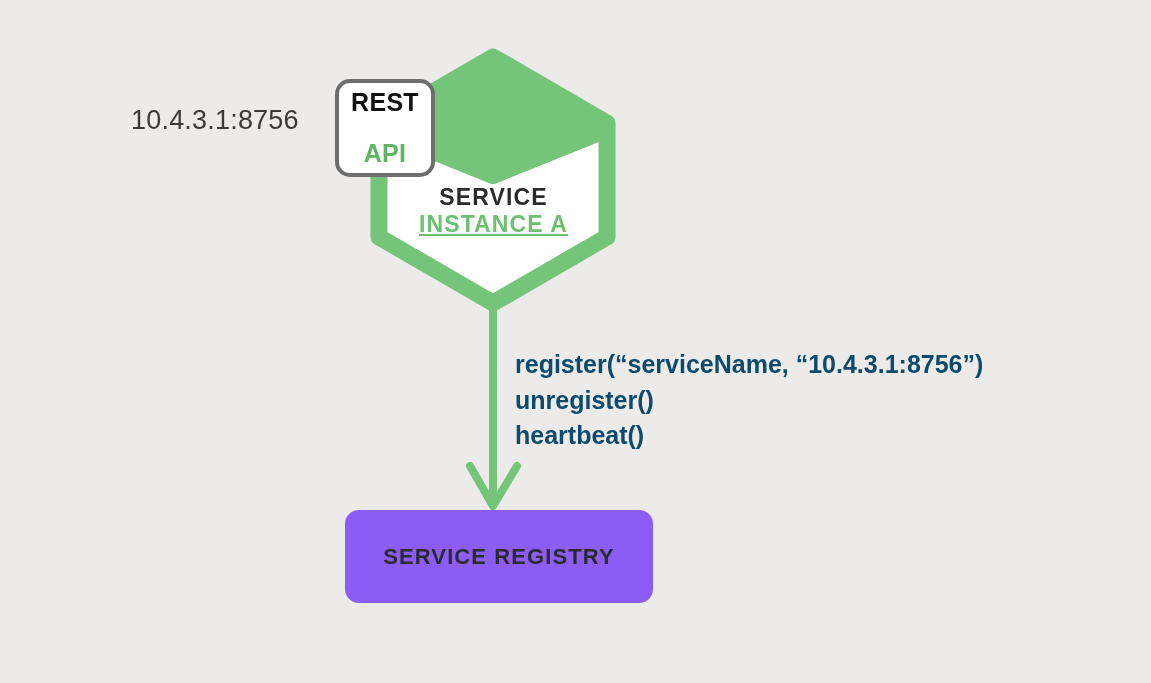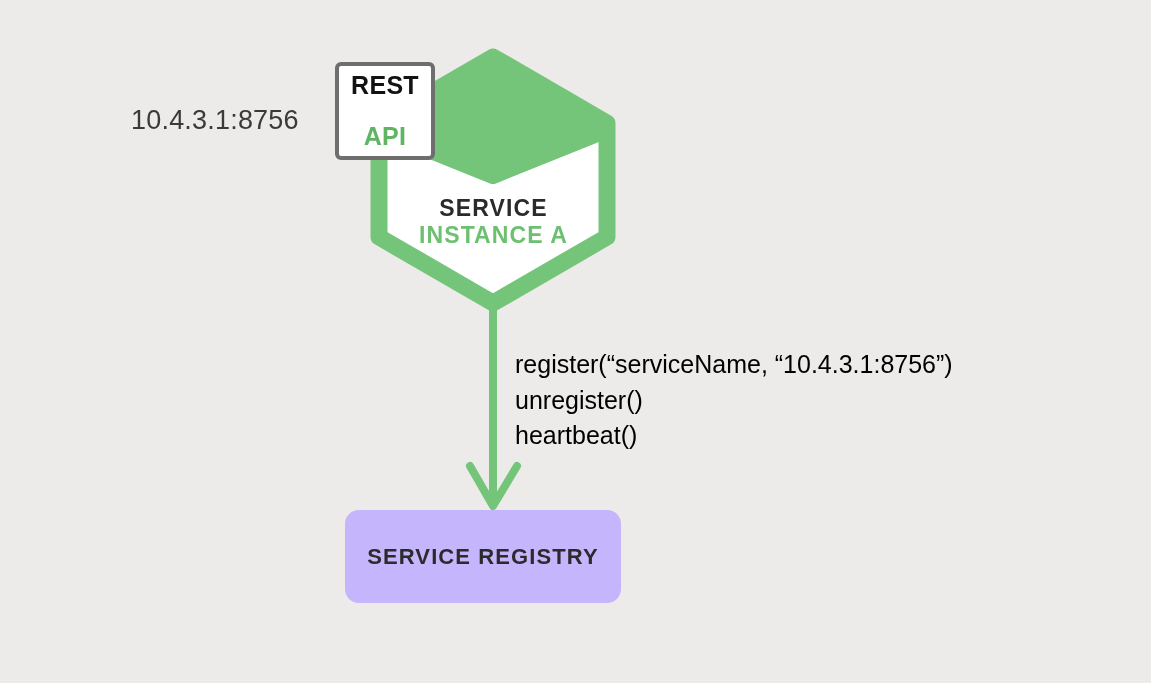--- a/index.html
+++ b/index.html
@@ -40,27 +40,27 @@
     font-weight: 400;
     color: #3A3A38;
     letter-spacing: 0.2px;
     white-space: nowrap;
   }
 
   
   #rest-api-box {
     position: absolute;
     left: 335px;
-    top: 62px;
+    top: 79px;
     width: 100px;
     height: 98px;
     box-sizing: border-box;
     background: #FFFFFF;
     border: 4px solid #6E6E6E;
-    border-radius: 6px;
+    border-radius: 15px;
     display: flex;
     flex-direction: column;
     align-items: center;
     justify-content: center;
     line-height: 1.08;
   }
   #rest-api-box .rest {
     font-size: 25px;
     font-weight: 700;
     color: #121212;
@@ -71,58 +71,59 @@
     font-weight: 700;
     color: #5FB562;
     letter-spacing: 0.3px;
     margin-top: 24px;
   }
 
   
   #hex-labels {
     position: absolute;
     left: 378px;
-    top: 195px;
+    top: 184px;
     width: 231px;
     text-align: center;
     line-height: 1.18;
   }
   #hex-labels .service {
     font-size: 23px;
     font-weight: 700;
     color: #2B2B2B;
     letter-spacing: 1.1px;
   }
   #hex-labels .instance {
     font-size: 23px;
     font-weight: 700;
     color: #6CC06F;
     letter-spacing: 1.1px;
+    text-decoration: underline;
   }
 
   
   #calls {
     position: absolute;
     left: 515px;
     top: 347px;
     font-size: 25px;
-    font-weight: 400;
-    color: #000000;
+    font-weight: 700;
+    color: #0c4a6e;
     line-height: 1.42;
     white-space: nowrap;
   }
 
   
   #service-registry {
     position: absolute;
     left: 345px;
     top: 510px;
-    width: 276px;
+    width: 308px;
     height: 93px;
-    background: #c4b5fd;
+    background: #8b5cf6;
     border-radius: 14px;
     display: flex;
     align-items: center;
     justify-content: center;
   }
   #service-registry .label {
     font-size: 22px;
     font-weight: 700;
     color: #2B2B2B;
     letter-spacing: 1.1px;

